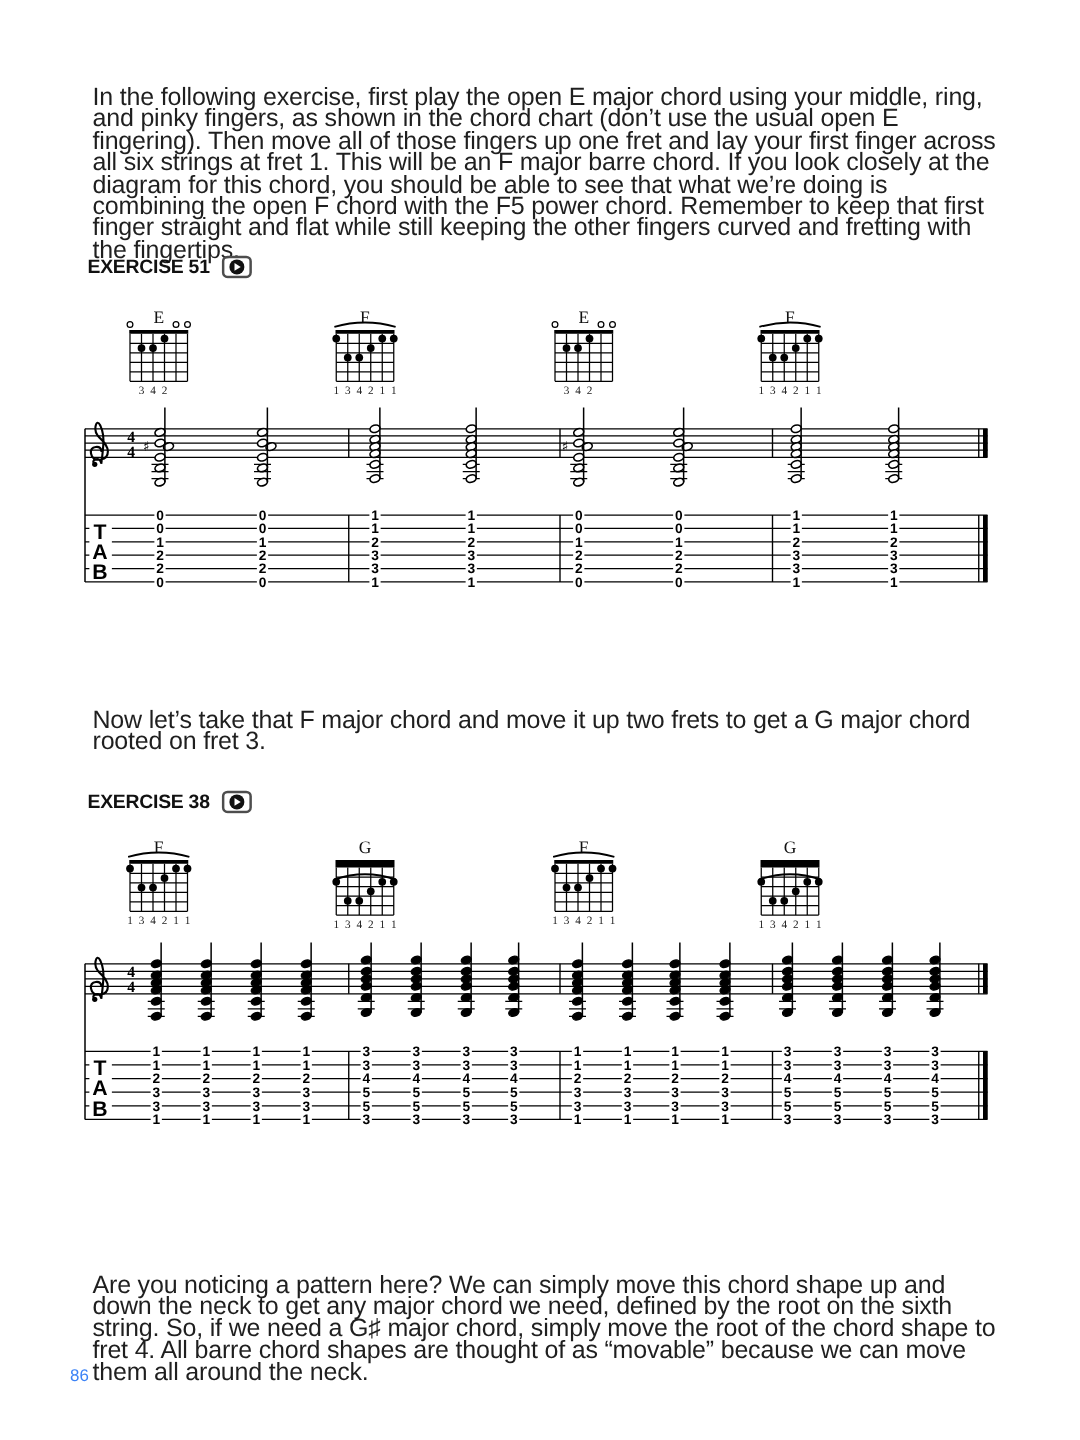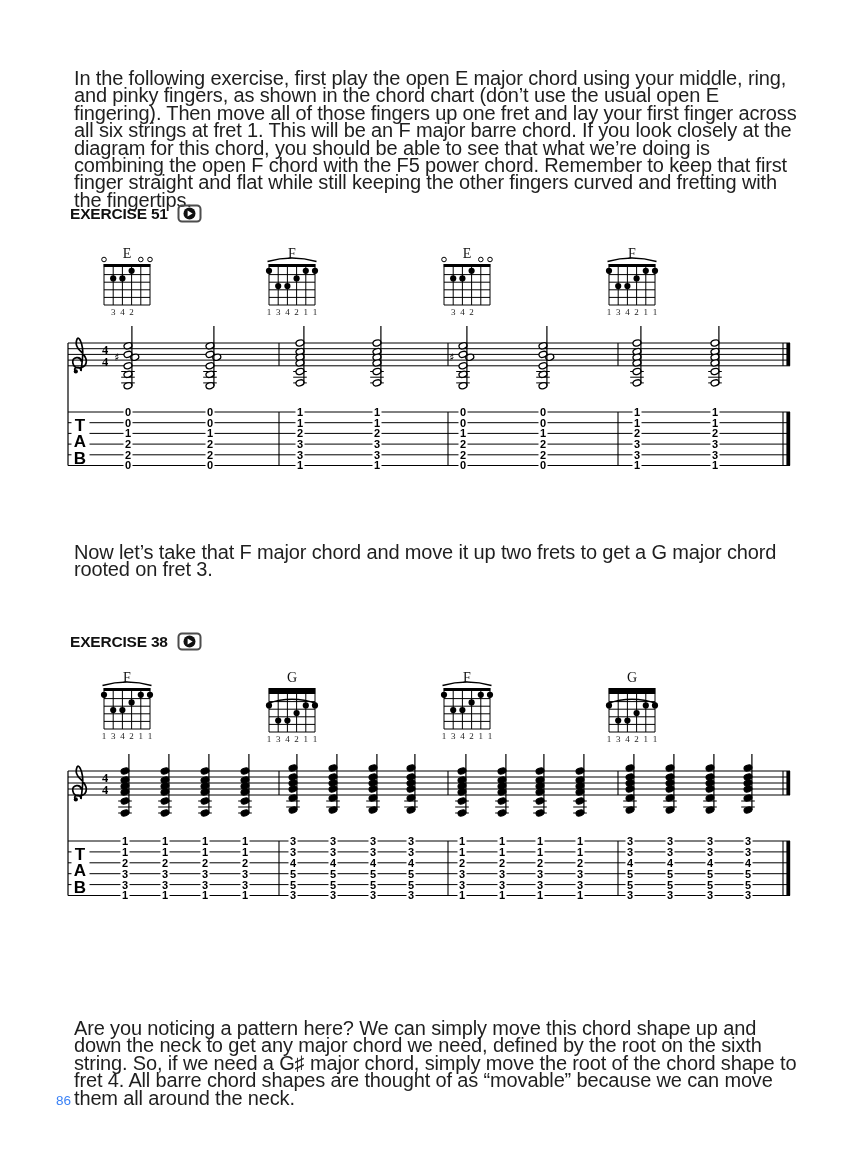--- a/index.html
+++ b/index.html
@@ -369,21 +369,21 @@
           <rect x="710.5" y="121.1" width="9" height="10" fill="#fff"></rect>
           <text x="715" y="130" class="tabdigit">3</text>
           <rect x="710.5" y="131.8" width="9" height="10" fill="#fff"></rect>
           <text x="715" y="140.70000000000002" class="tabdigit">3</text>
           <rect x="710.5" y="142.5" width="9" height="10" fill="#fff"></rect>
           <text x="715" y="151.4" class="tabdigit">1</text>
         </g>
       </svg>
     </div>
 
-  <p class="body-text" style="top:540px">Now let’s take that F major chord and move it up two frets to get a G major chord rooted on fret 3.</p>
+  <p class="body-text" style="top:564px">Now let’s take that F major chord and move it up two frets to get a G major chord rooted on fret 3.</p>
 
   <div class="ex-header" style="top:632px">
     <span class="ex-label">EXERCISE 38</span>
     <span class="audio-icon">
       <svg width="25" height="19" viewBox="0 0 25 19">
         <rect x="1.5" y="1.5" width="22" height="16" rx="3.5" fill="none" stroke="#4d4d4d" stroke-width="2"></rect>
         <circle cx="12.5" cy="9.5" r="6" fill="#111"></circle>
         <polygon points="10.6,6.4 10.6,12.6 15.6,9.5" fill="#fff"></polygon>
       </svg>
     </span>

